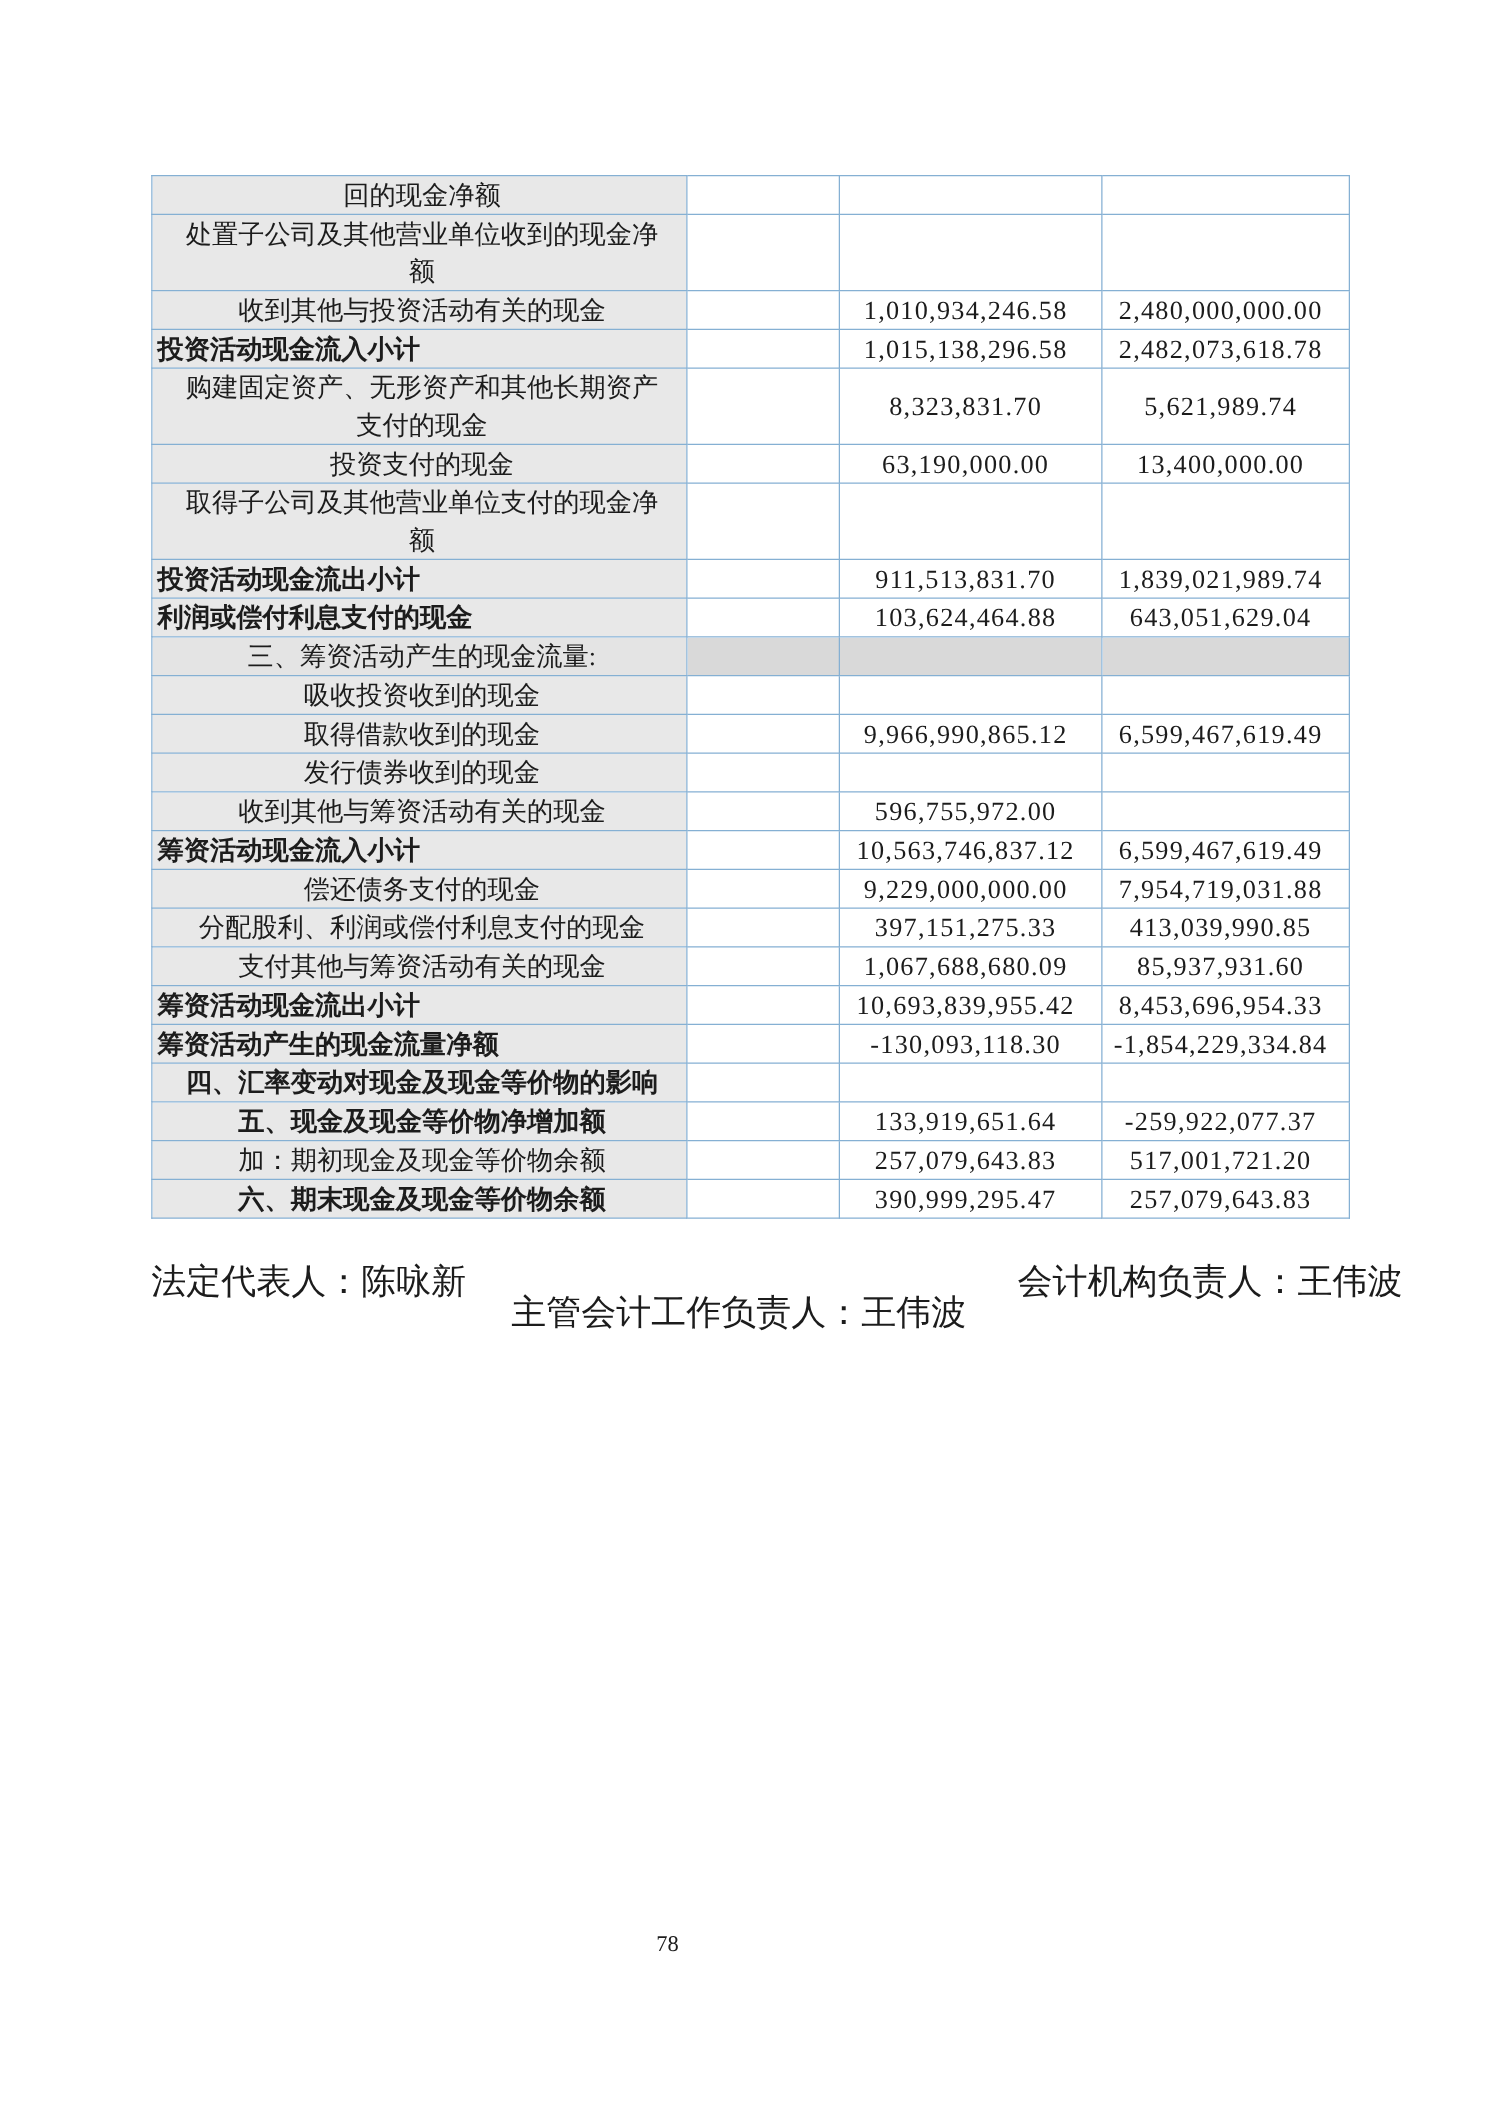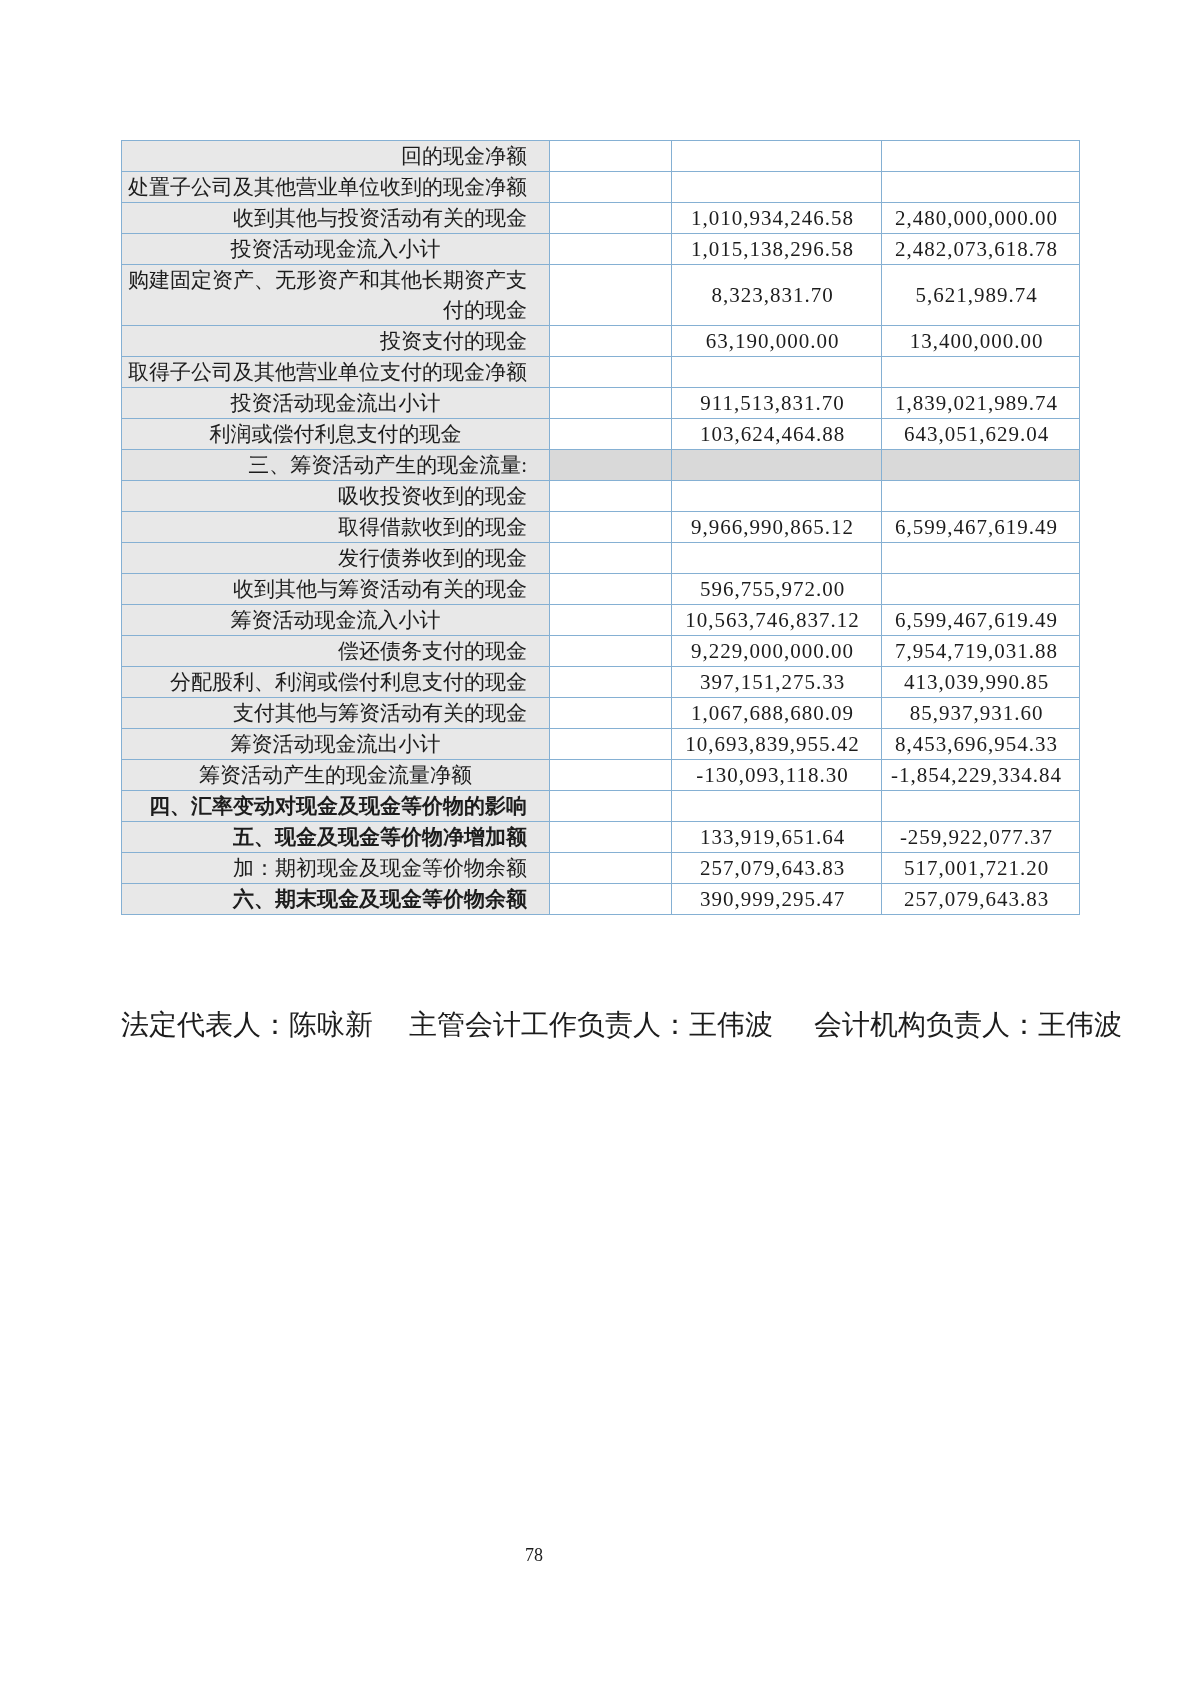--- a/index.html
+++ b/index.html
@@ -28,52 +28,52 @@
   }
   .cash-table td{
     border:1px solid var(--border-color);
     vertical-align:middle;
     line-height:30px;
     height:31px;
     overflow:hidden;
   }
   .c-label{
     background:var(--label-bg);
-    padding:0 22px 0 6px;
-    text-align:right;
+    padding:0 22px 0 26px;
+    text-align:center;
   }
   .c-blank{background:#ffffff;}
   .c-num{
     background:#ffffff;
     text-align:center;
     padding:0 12px 0 4px;
     letter-spacing:1px;
     white-space:nowrap;
     margin-top:36px;
   }
   tr.row-subtotal .c-label{
-    font-weight:normal;
-    text-align:center;
-    padding:0 22px;
+    font-weight:bold;
+    text-align:left;
+    padding:0 4px;
   }
   tr.row-section td{background:var(--section-bg);}
   tr.row-section .c-label{
     background:var(--section-label-bg);
     font-weight:normal;
   }
   tr.row-sectionleft .c-label{font-weight:bold;}
   .signature-row{
     position:absolute;
     left:121px;top:1006px;
     width:958px;height:32px;
     font-size:28px;
   }
   .signature-row span{position:absolute;top:0;white-space:nowrap;}
   .sig-1{left:0;}
-  .sig-2{left:288px;}
+  .sig-2{left:288px;margin-top:25px;}
   .sig-3{left:693px;}
   .page-number{
     position:absolute;
     left:0;top:1545px;
     width:1068px;
     text-align:center;
     font-size:18px;
   }
 </style>
 </head>

